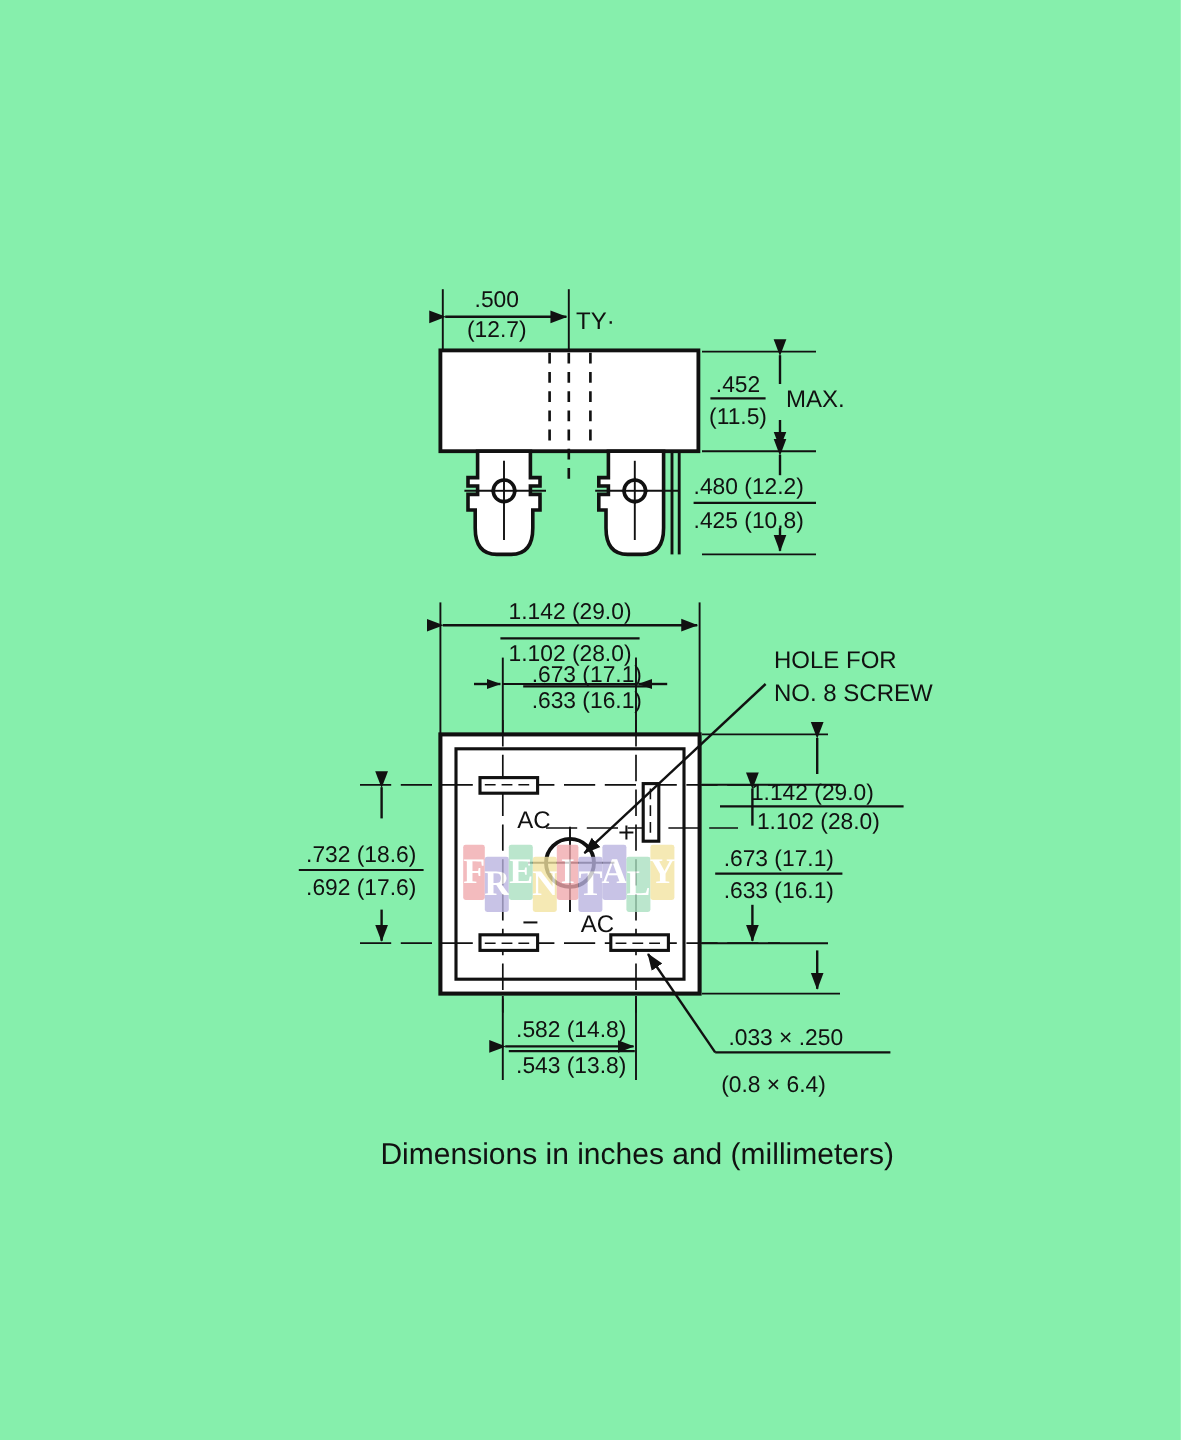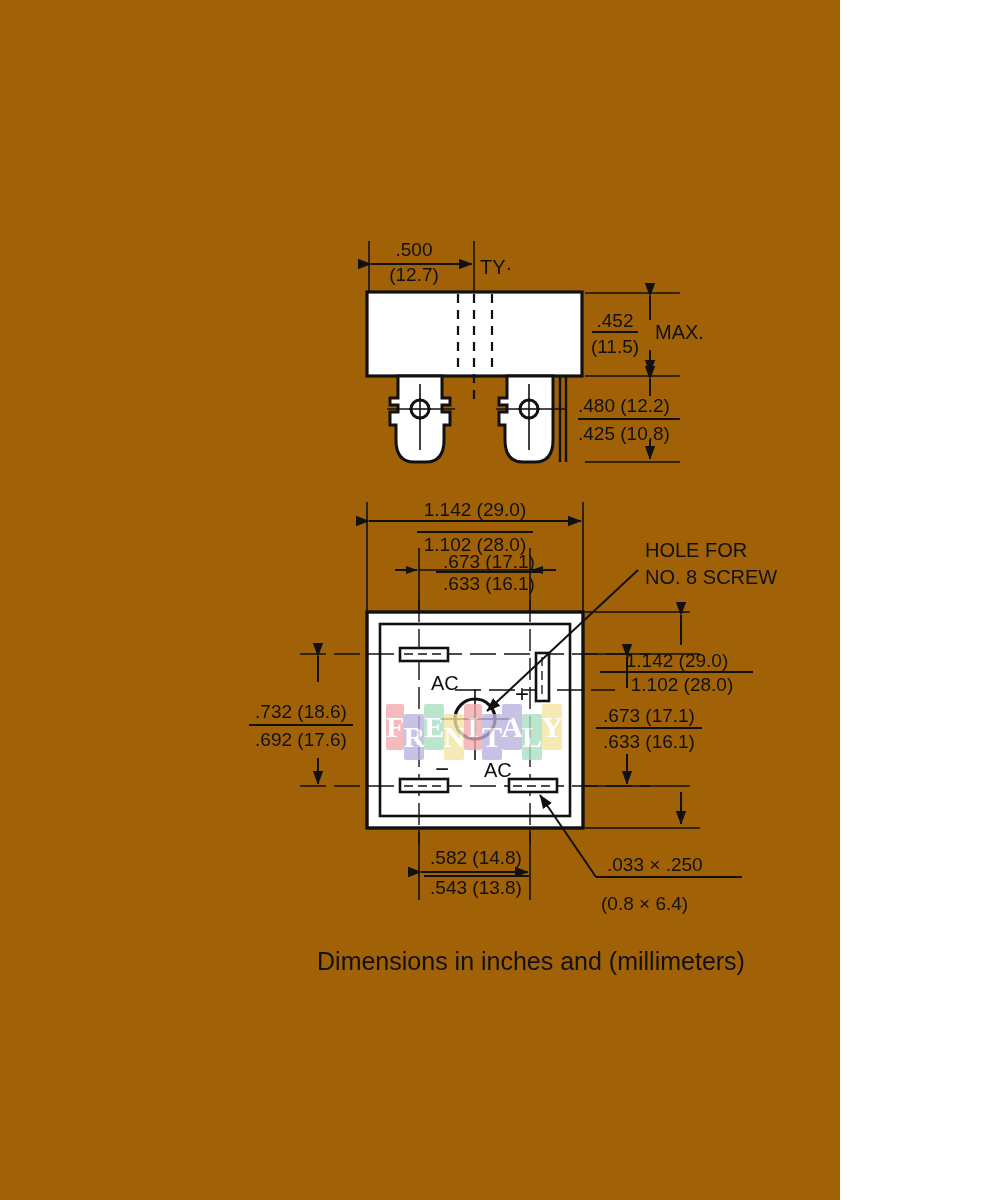--- a/index.html
+++ b/index.html
@@ -11,23 +11,23 @@
     width: 1000px;
     height: 1200px;
     font-family: "Liberation Sans", sans-serif;
     color: #111111;
     overflow: hidden;
     position: relative;
   }
   #sheet {
     position: absolute;
     left: 0; top: 0;
-    width: 840px;
+    width: 984px;
     height: 1200px;
-    background: #a16207;
+    background: #86efac;
   }
   #drawing {
     position: absolute;
     left: 0; top: 0;
     width: 1000px;
     height: 1200px;
   }
   .dim-text {
     font-family: "Liberation Sans", sans-serif;
     fill: #111111;

